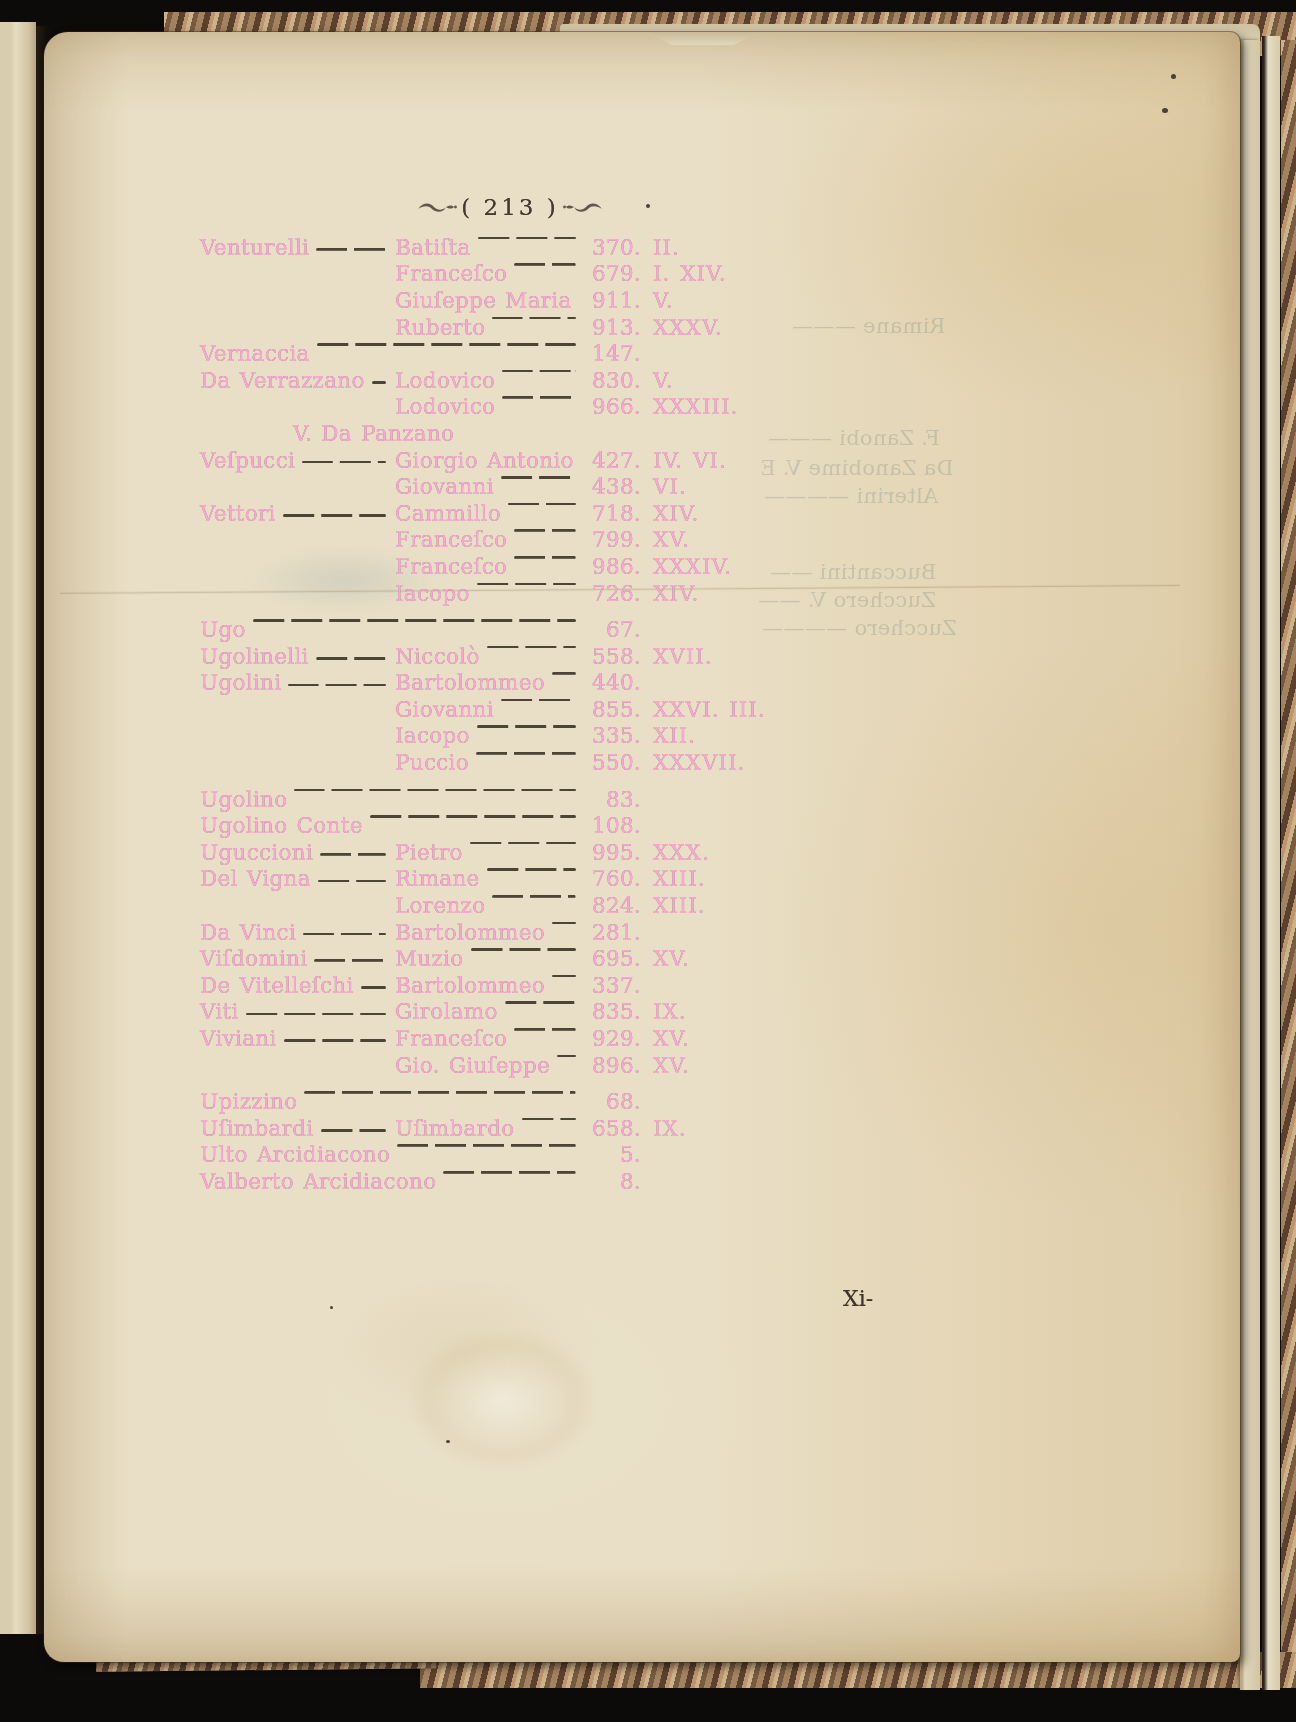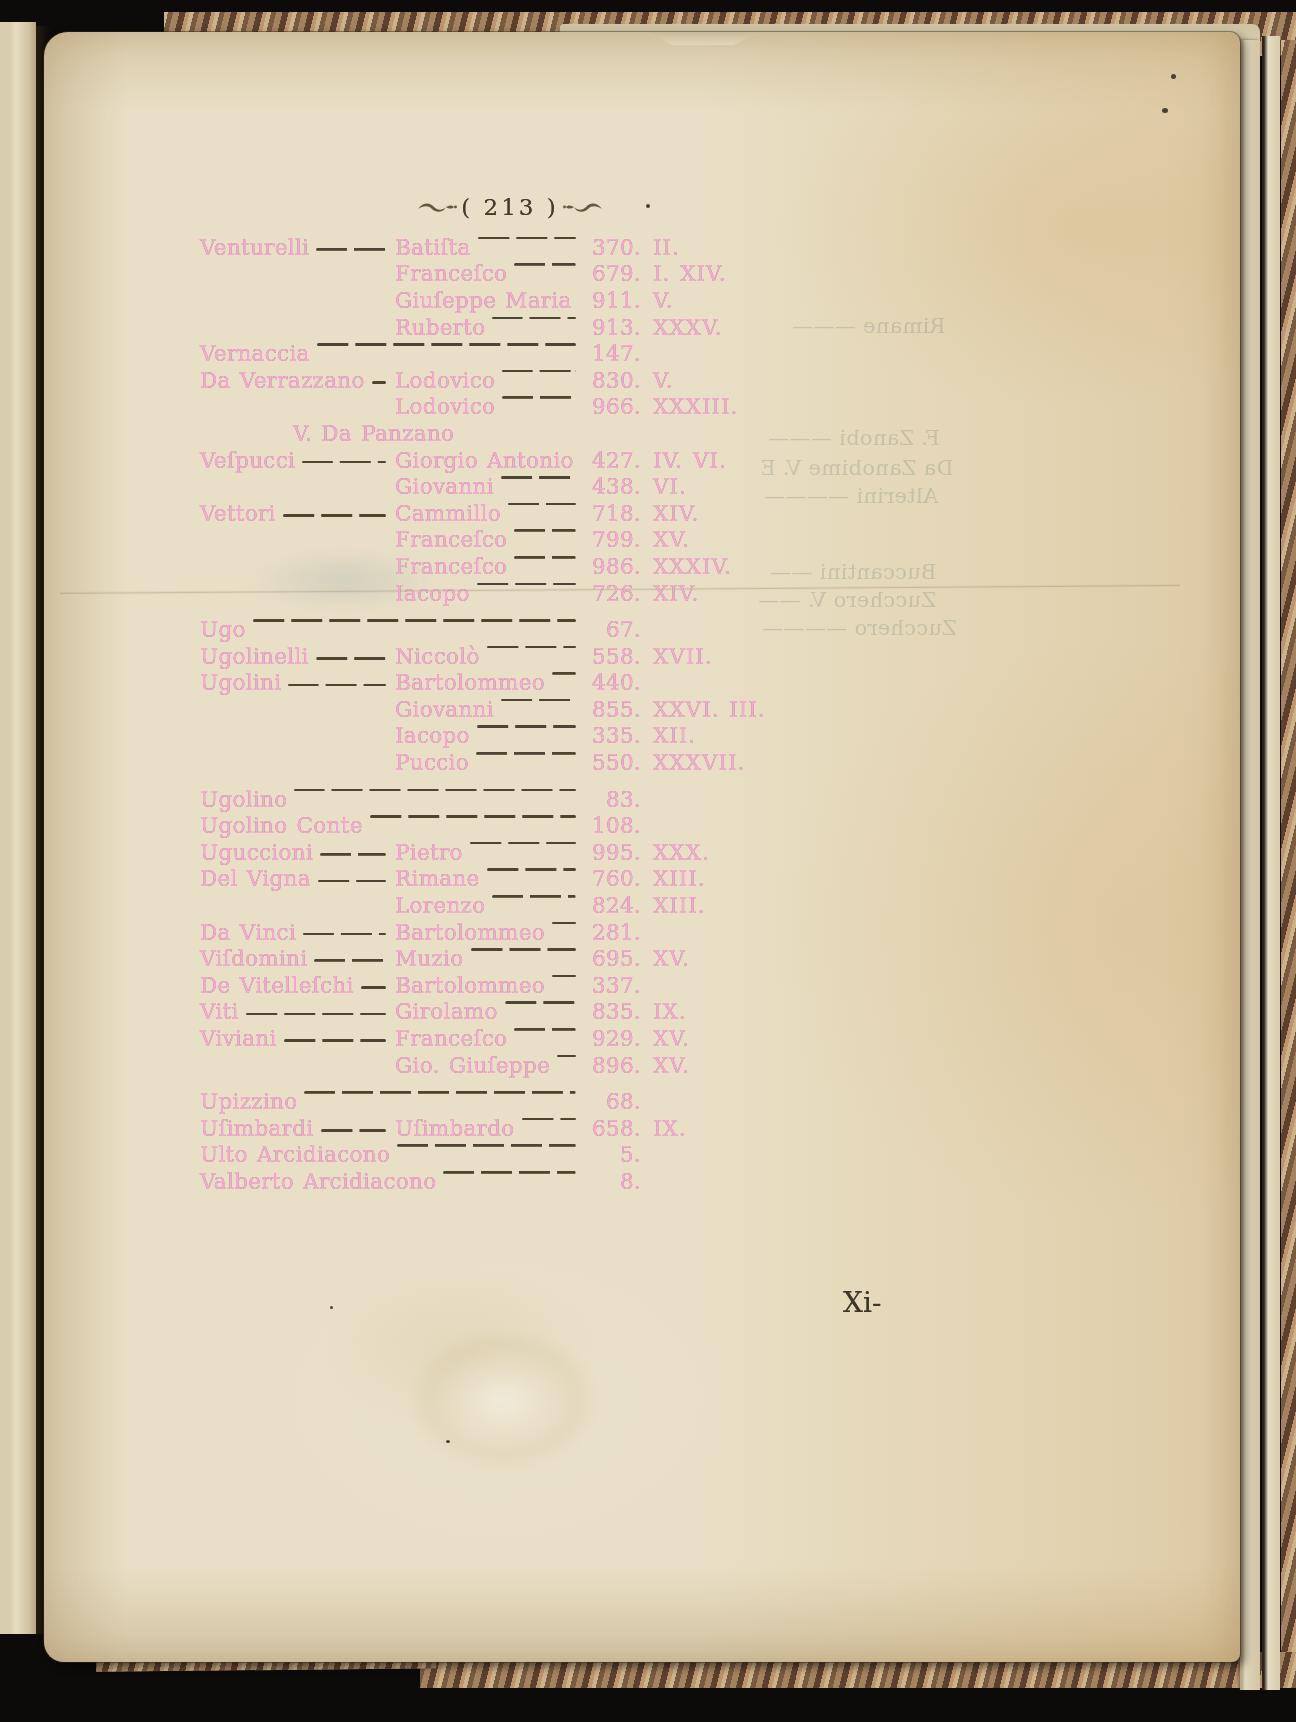--- a/index.html
+++ b/index.html
@@ -79,21 +79,21 @@
   .row .t{white-space:nowrap;}
   .c1{display:inline-flex;align-items:center;width:195px;flex:none;}
   .c2{display:inline-flex;align-items:flex-start;width:190px;flex:none;}
   .c1full{display:inline-flex;align-items:flex-start;width:385px;flex:none;}
   .leader{flex:1;height:2.6px;position:relative;top:2px;margin:0 9px 0 7px;opacity:.88;
     background:repeating-linear-gradient(90deg,#37301f 0 31px,rgba(55,48,31,0) 31px 38px);
     background-position:right center;border-radius:2px;}
   .num{width:56px;flex:none;text-align:right;}
   .rom{flex:none;margin-left:12px;letter-spacing:1px;}
   .hd{padding-left:93px;}
-  .catchword{position:absolute;left:843px;top:1286px;color:#3e362b;font-size:28px;
+  .catchword{position:absolute;left:843px;top:1286px;color:#3e362b;font-size:22px;
     text-shadow:0 0 .5px rgba(62,54,43,.65);}
   
   .ghost{position:absolute;color:#6d8078;opacity:.26;filter:blur(.6px);
     font-size:21px;transform:scaleX(-1);white-space:nowrap;letter-spacing:.3px;}
 </style>
 </head>
 <body>
 
 <div class="marble marble-top"></div>
 <div class="marble marble-right"></div>

